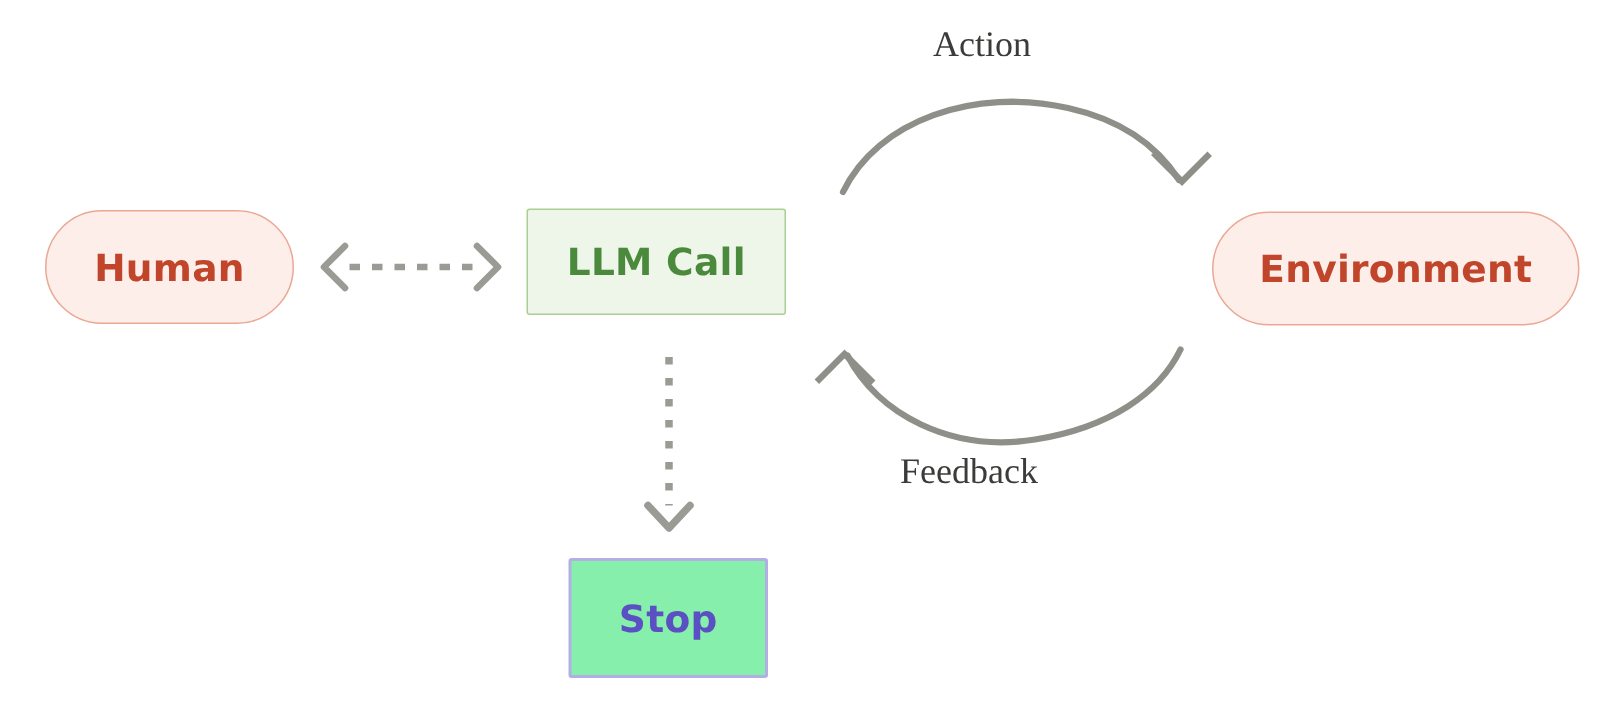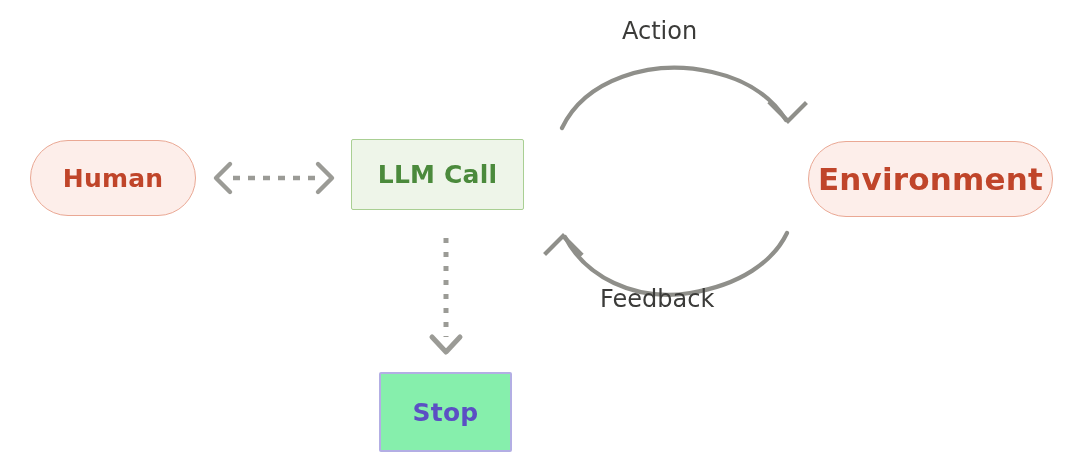--- a/index.html
+++ b/index.html
@@ -58,48 +58,49 @@
   
   #node-environment {
     left: 808px;
     top: 141px;
     width: 245px;
     height: 76px;
     border-radius: 38px;
     background: #fdeeea;
     border: 1.6px solid #eaa894;
     color: #c0452a;
-    font-size: 31px;
+    font-size: 25px;
   }
   
   #node-stop {
     left: 379px;
     top: 372px;
     width: 133px;
     height: 80px;
     border-radius: 2px;
     background: #86efac;
     border: 2px solid #b3aee4;
     color: #5b4fc4;
     font-size: 25px;
   }
   .edge-label {
     position: absolute;
     color: #3b3b39;
     font-size: 24px;
     font-weight: normal;
     white-space: nowrap;
+    font-family: Liberation Serif, serif;
   }
   #label-action {
     left: 622px;
     top: 17px;
   }
   #label-feedback {
     left: 600px;
-    top: 285px;
+    top: 302px;
   }
 </style>
 </head>
 <body>
 
 <svg id="diagram-canvas" viewBox="0 0 1080 475" xmlns="http://www.w3.org/2000/svg">
 
   
   <g>
     <path d="M 562 128 C 585 80, 650 58, 712 72 C 748 80, 772 98, 786 120" fill="none" stroke="#8f8f8a" stroke-width="4.2" stroke-linecap="round"></path>

